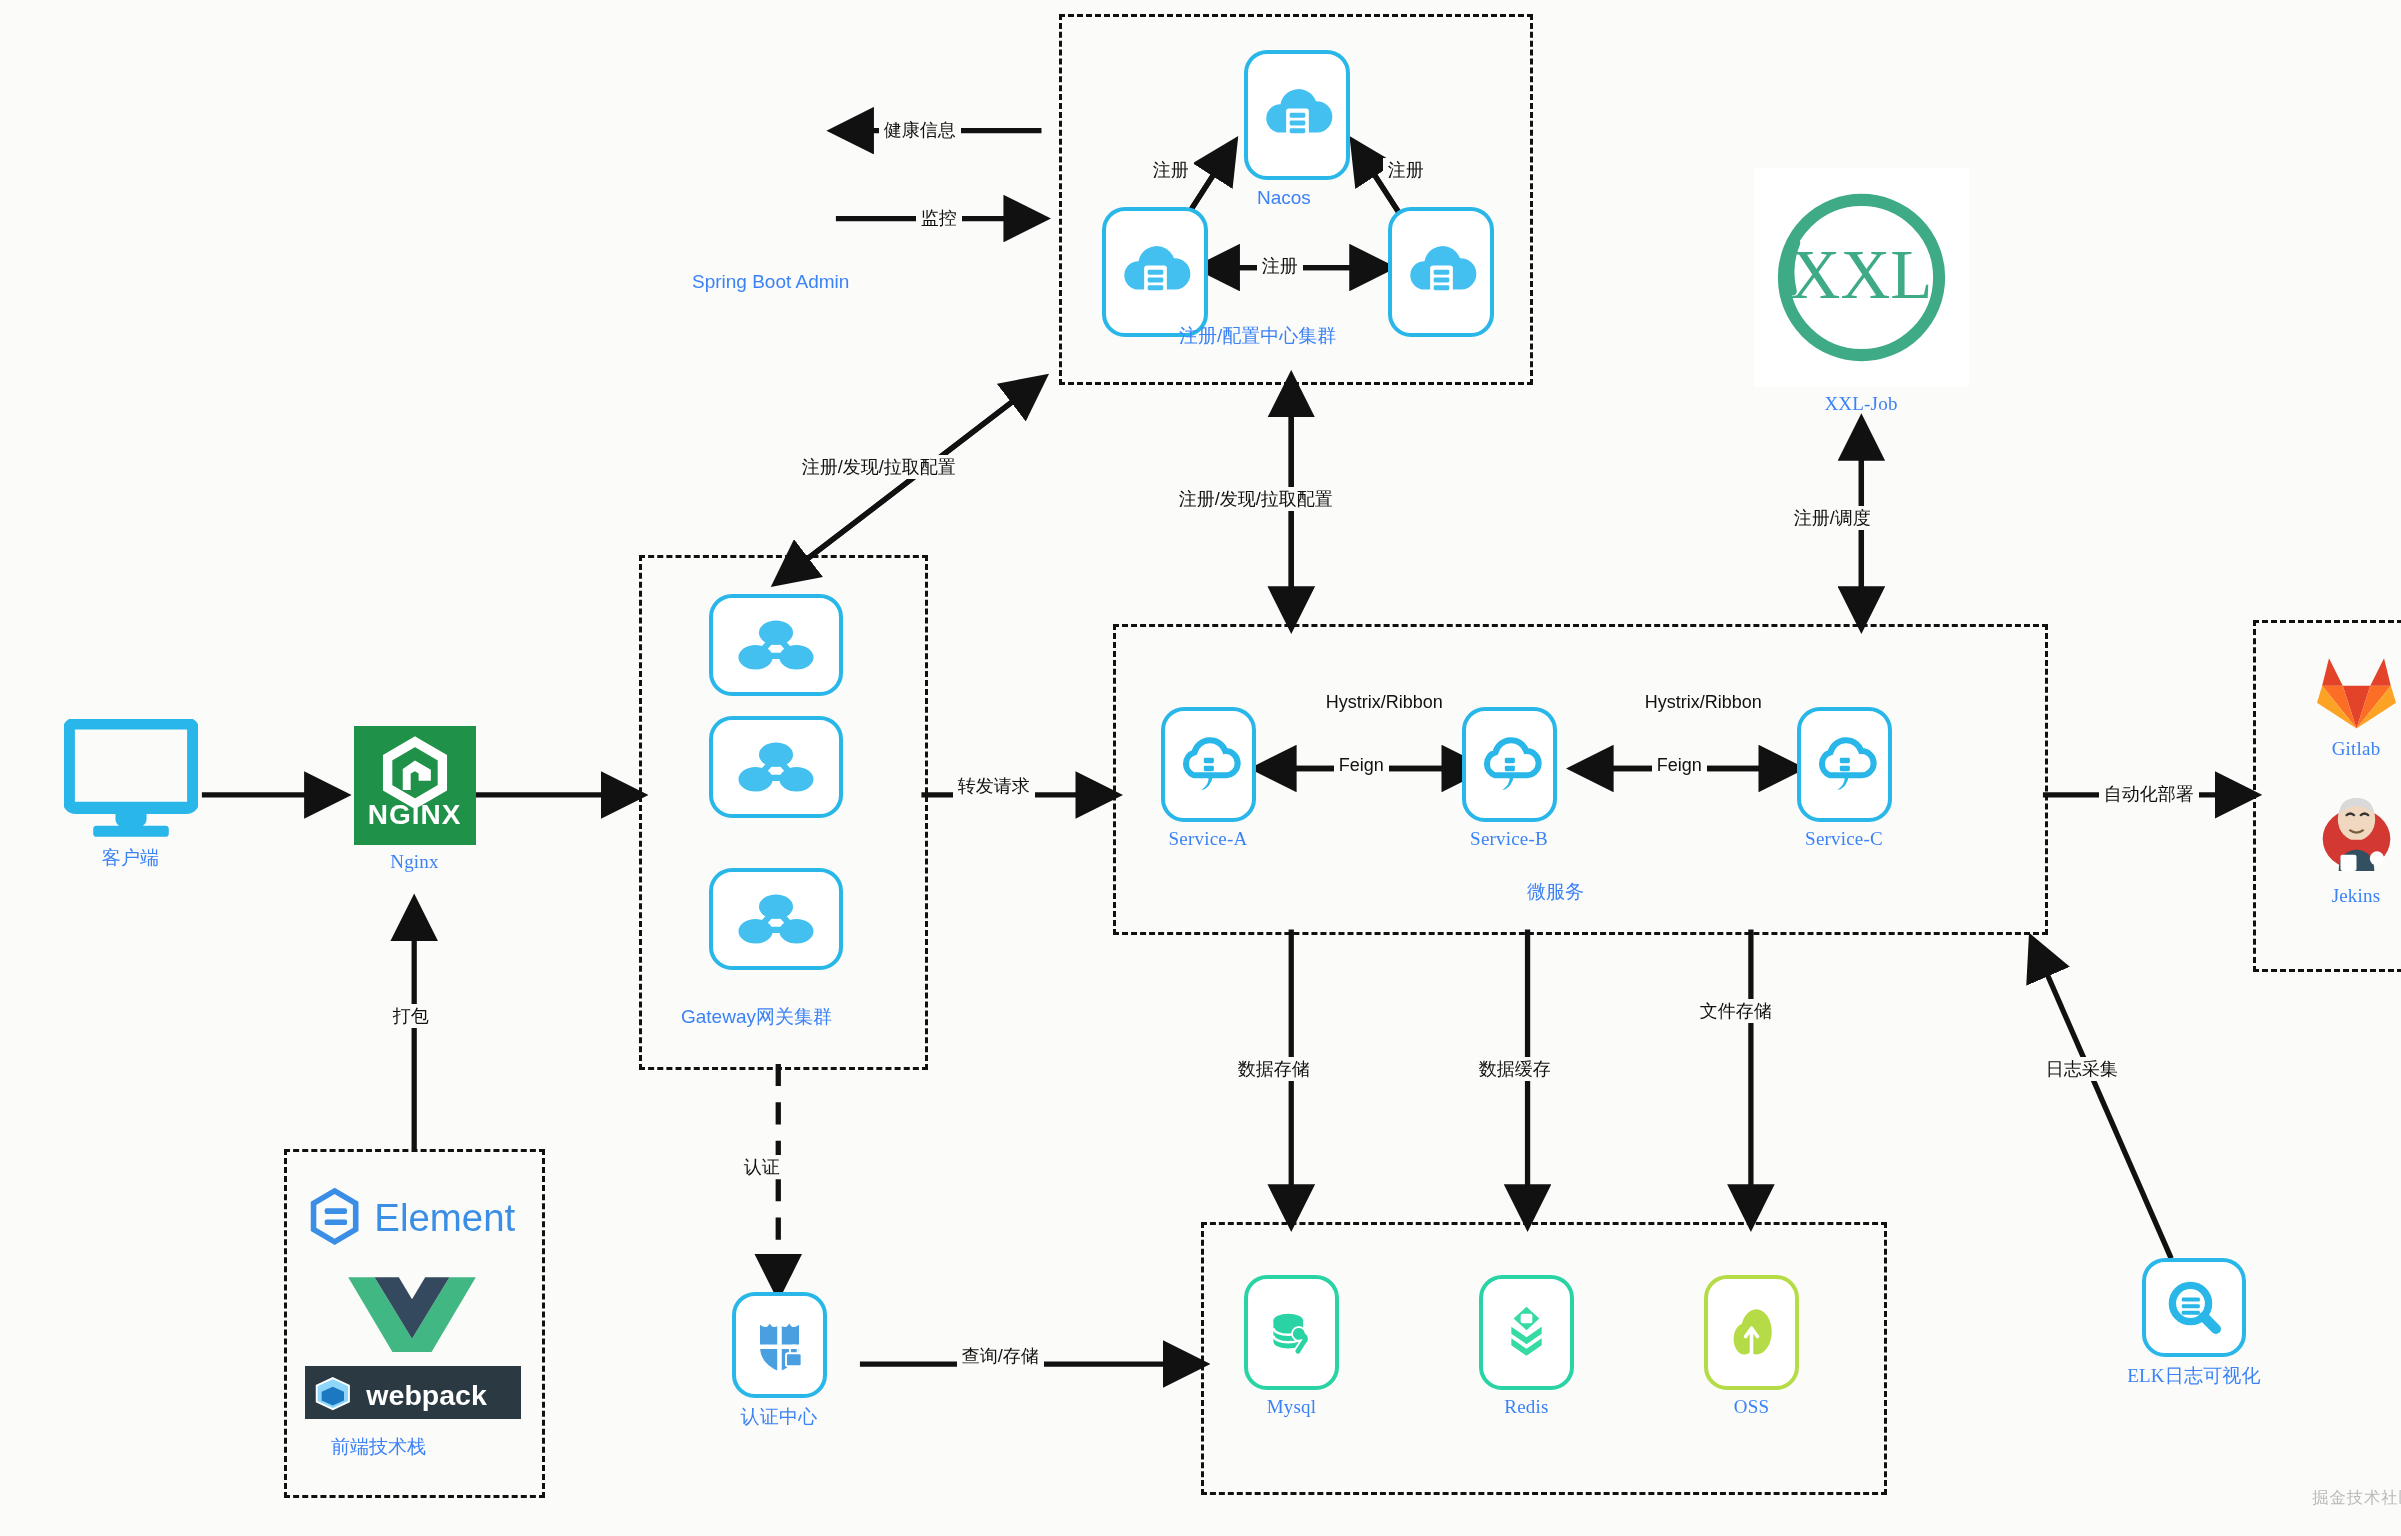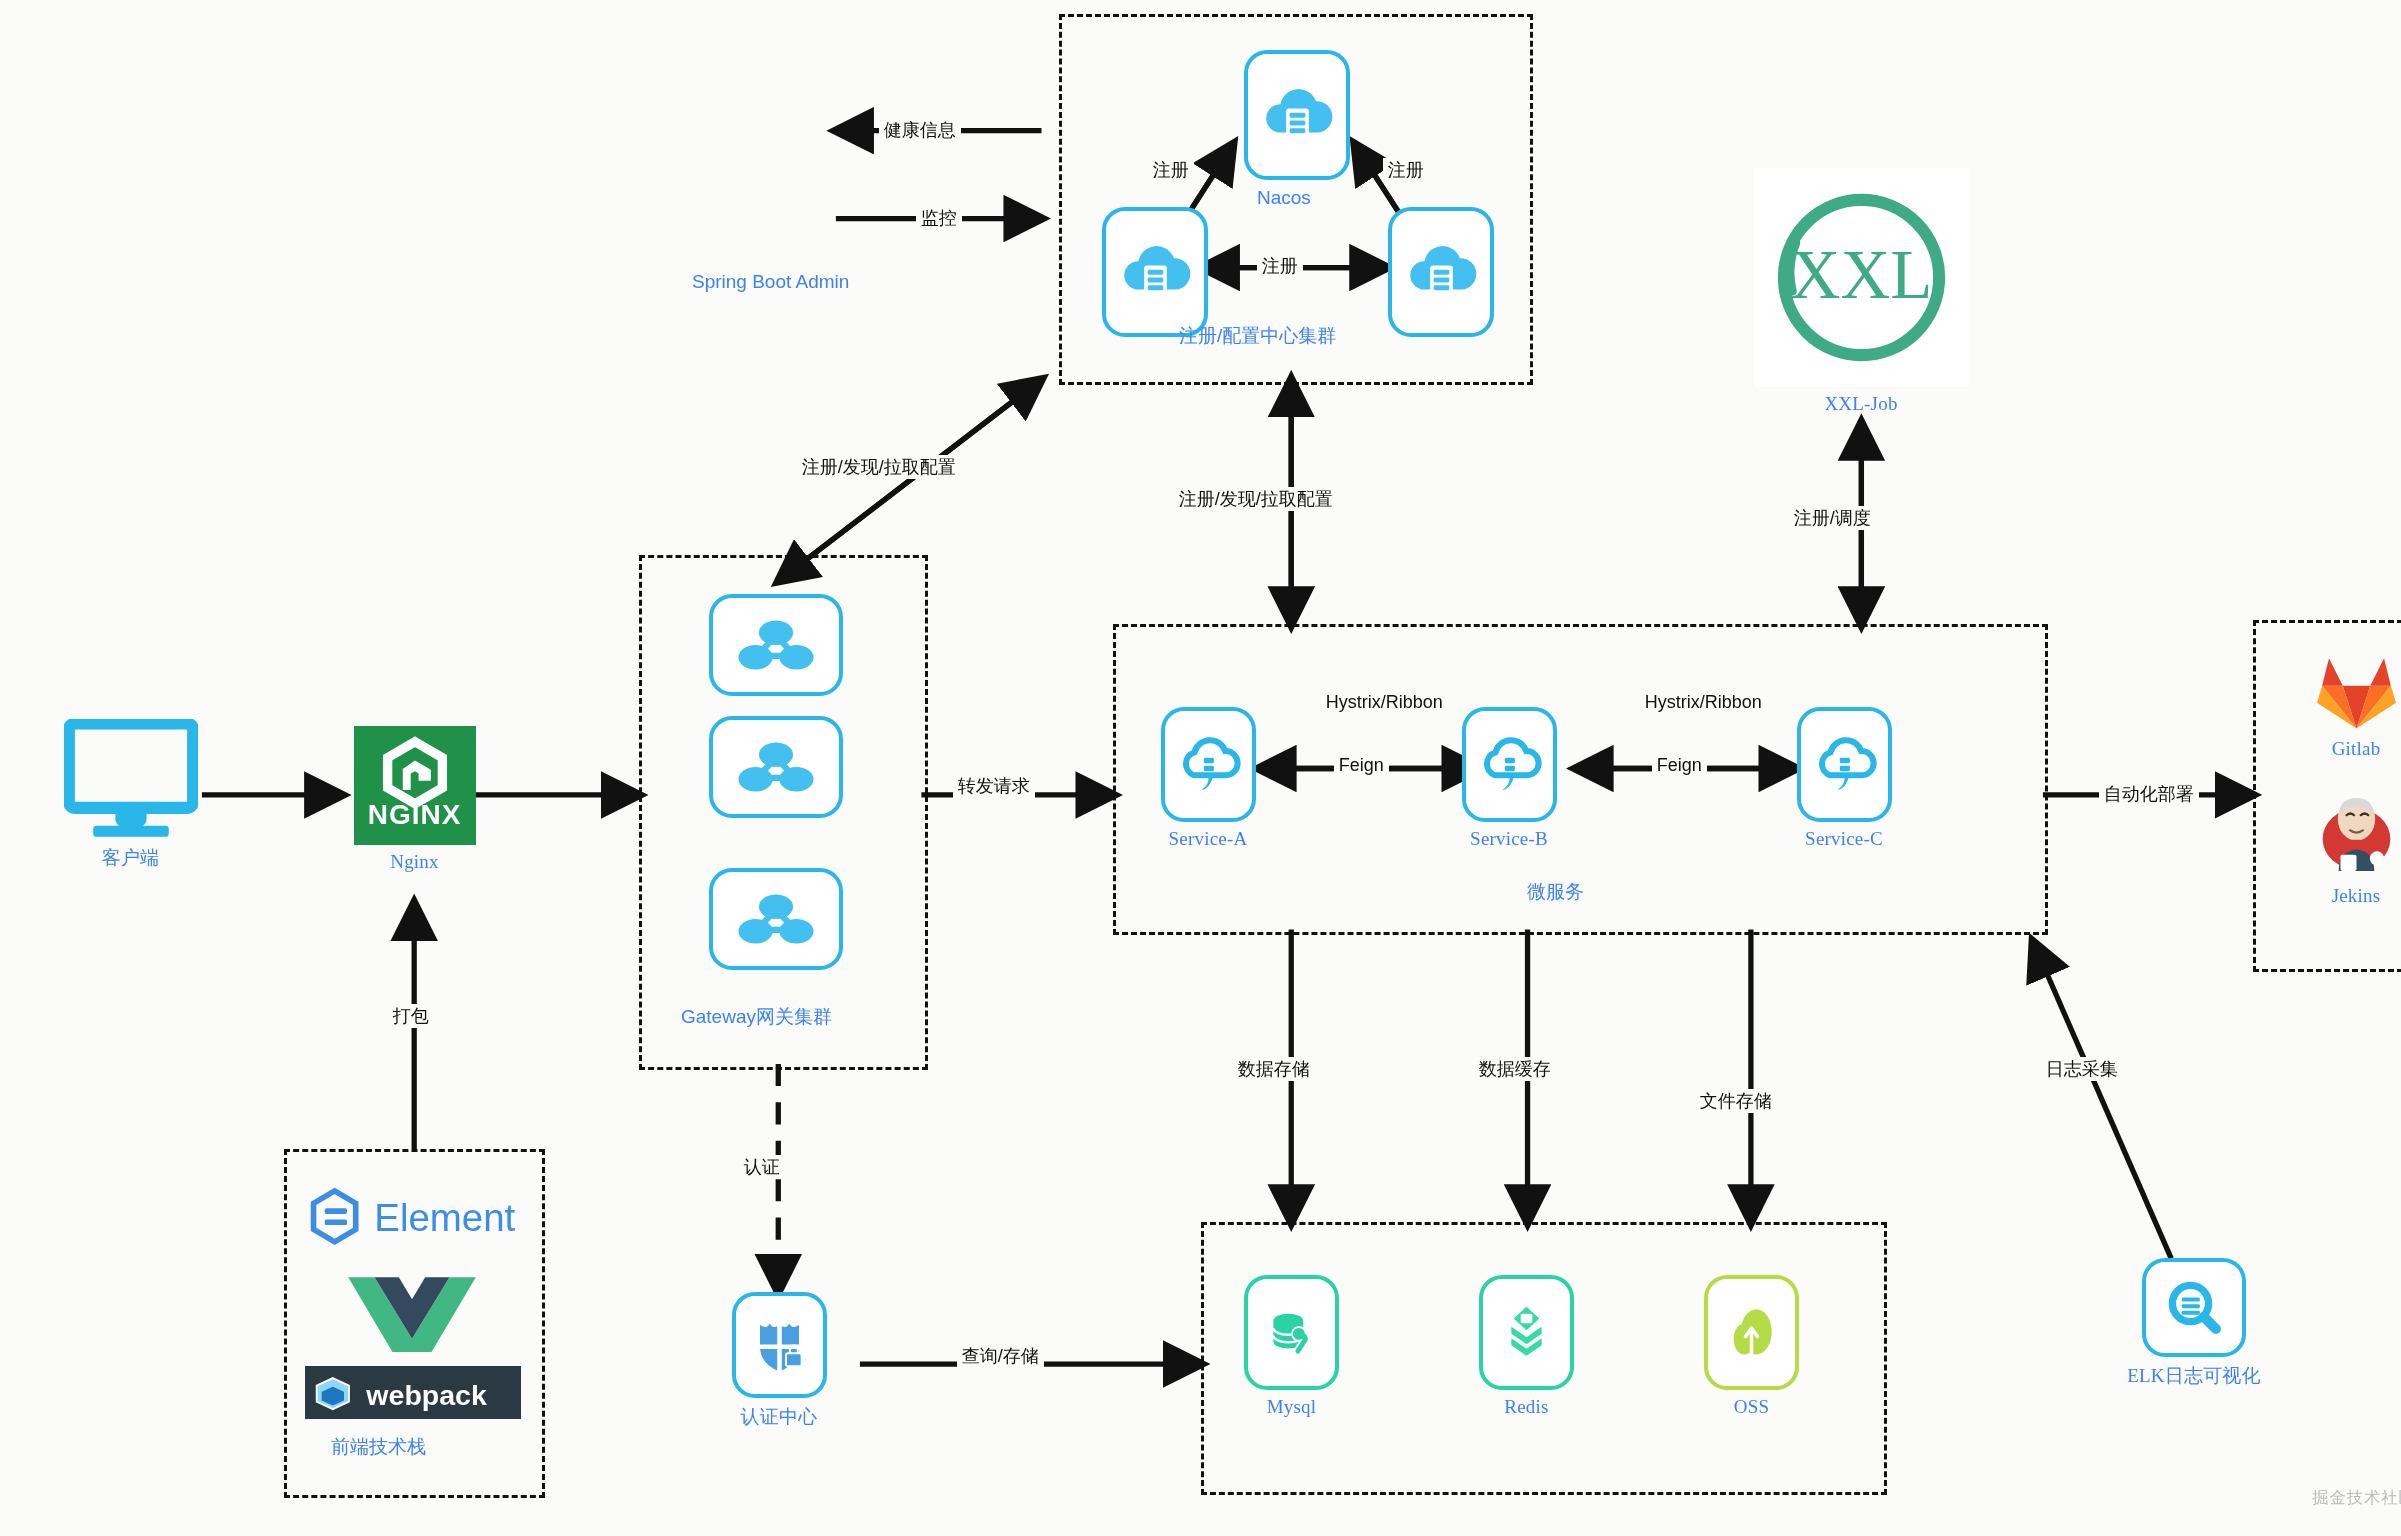--- a/index.html
+++ b/index.html
@@ -361,21 +361,21 @@
   <div class="edgelabel" style="left:916px;top:206px;">监控</div>
   <div class="edgelabel" style="left:797px;top:455px;">注册/发现/拉取配置</div>
   <div class="edgelabel" style="left:1174px;top:487px;">注册/发现/拉取配置</div>
   <div class="edgelabel" style="left:1789px;top:506px;">注册/调度</div>
   <div class="edgelabel" style="left:953px;top:774px;">转发请求</div>
   <div class="edgelabel" style="left:739px;top:1155px;">认证</div>
   <div class="edgelabel" style="left:957px;top:1344px;">查询/存储</div>
   <div class="edgelabel" style="left:388px;top:1004px;font-family:Liberation Mono, monospace;">打包</div>
   <div class="edgelabel" style="left:1233px;top:1057px;">数据存储</div>
   <div class="edgelabel" style="left:1474px;top:1057px;">数据缓存</div>
-  <div class="edgelabel" style="left:1695px;top:1089px;text-align:center;">文件存储</div>
+  <div class="edgelabel" style="left:1695px;top:999px;text-align:center;">文件存储</div>
   <div class="edgelabel" style="left:2099px;top:782px;">自动化部署</div>
   <div class="edgelabel" style="left:2041px;top:1057px;">日志采集</div>
 
   <div class="edgelabel" style="left:1148px;top:158px;">注册</div>
   <div class="edgelabel" style="left:1383px;top:158px;">注册</div>
   <div class="edgelabel" style="left:1257px;top:254px;">注册</div>
 
   <div class="edgelabel" style="left:1334px;top:755px;">Feign</div>
   <div class="edgelabel" style="left:1652px;top:755px;">Feign</div>
   <div class="edgelabel" style="left:1321px;top:692px;">Hystrix/Ribbon</div>

